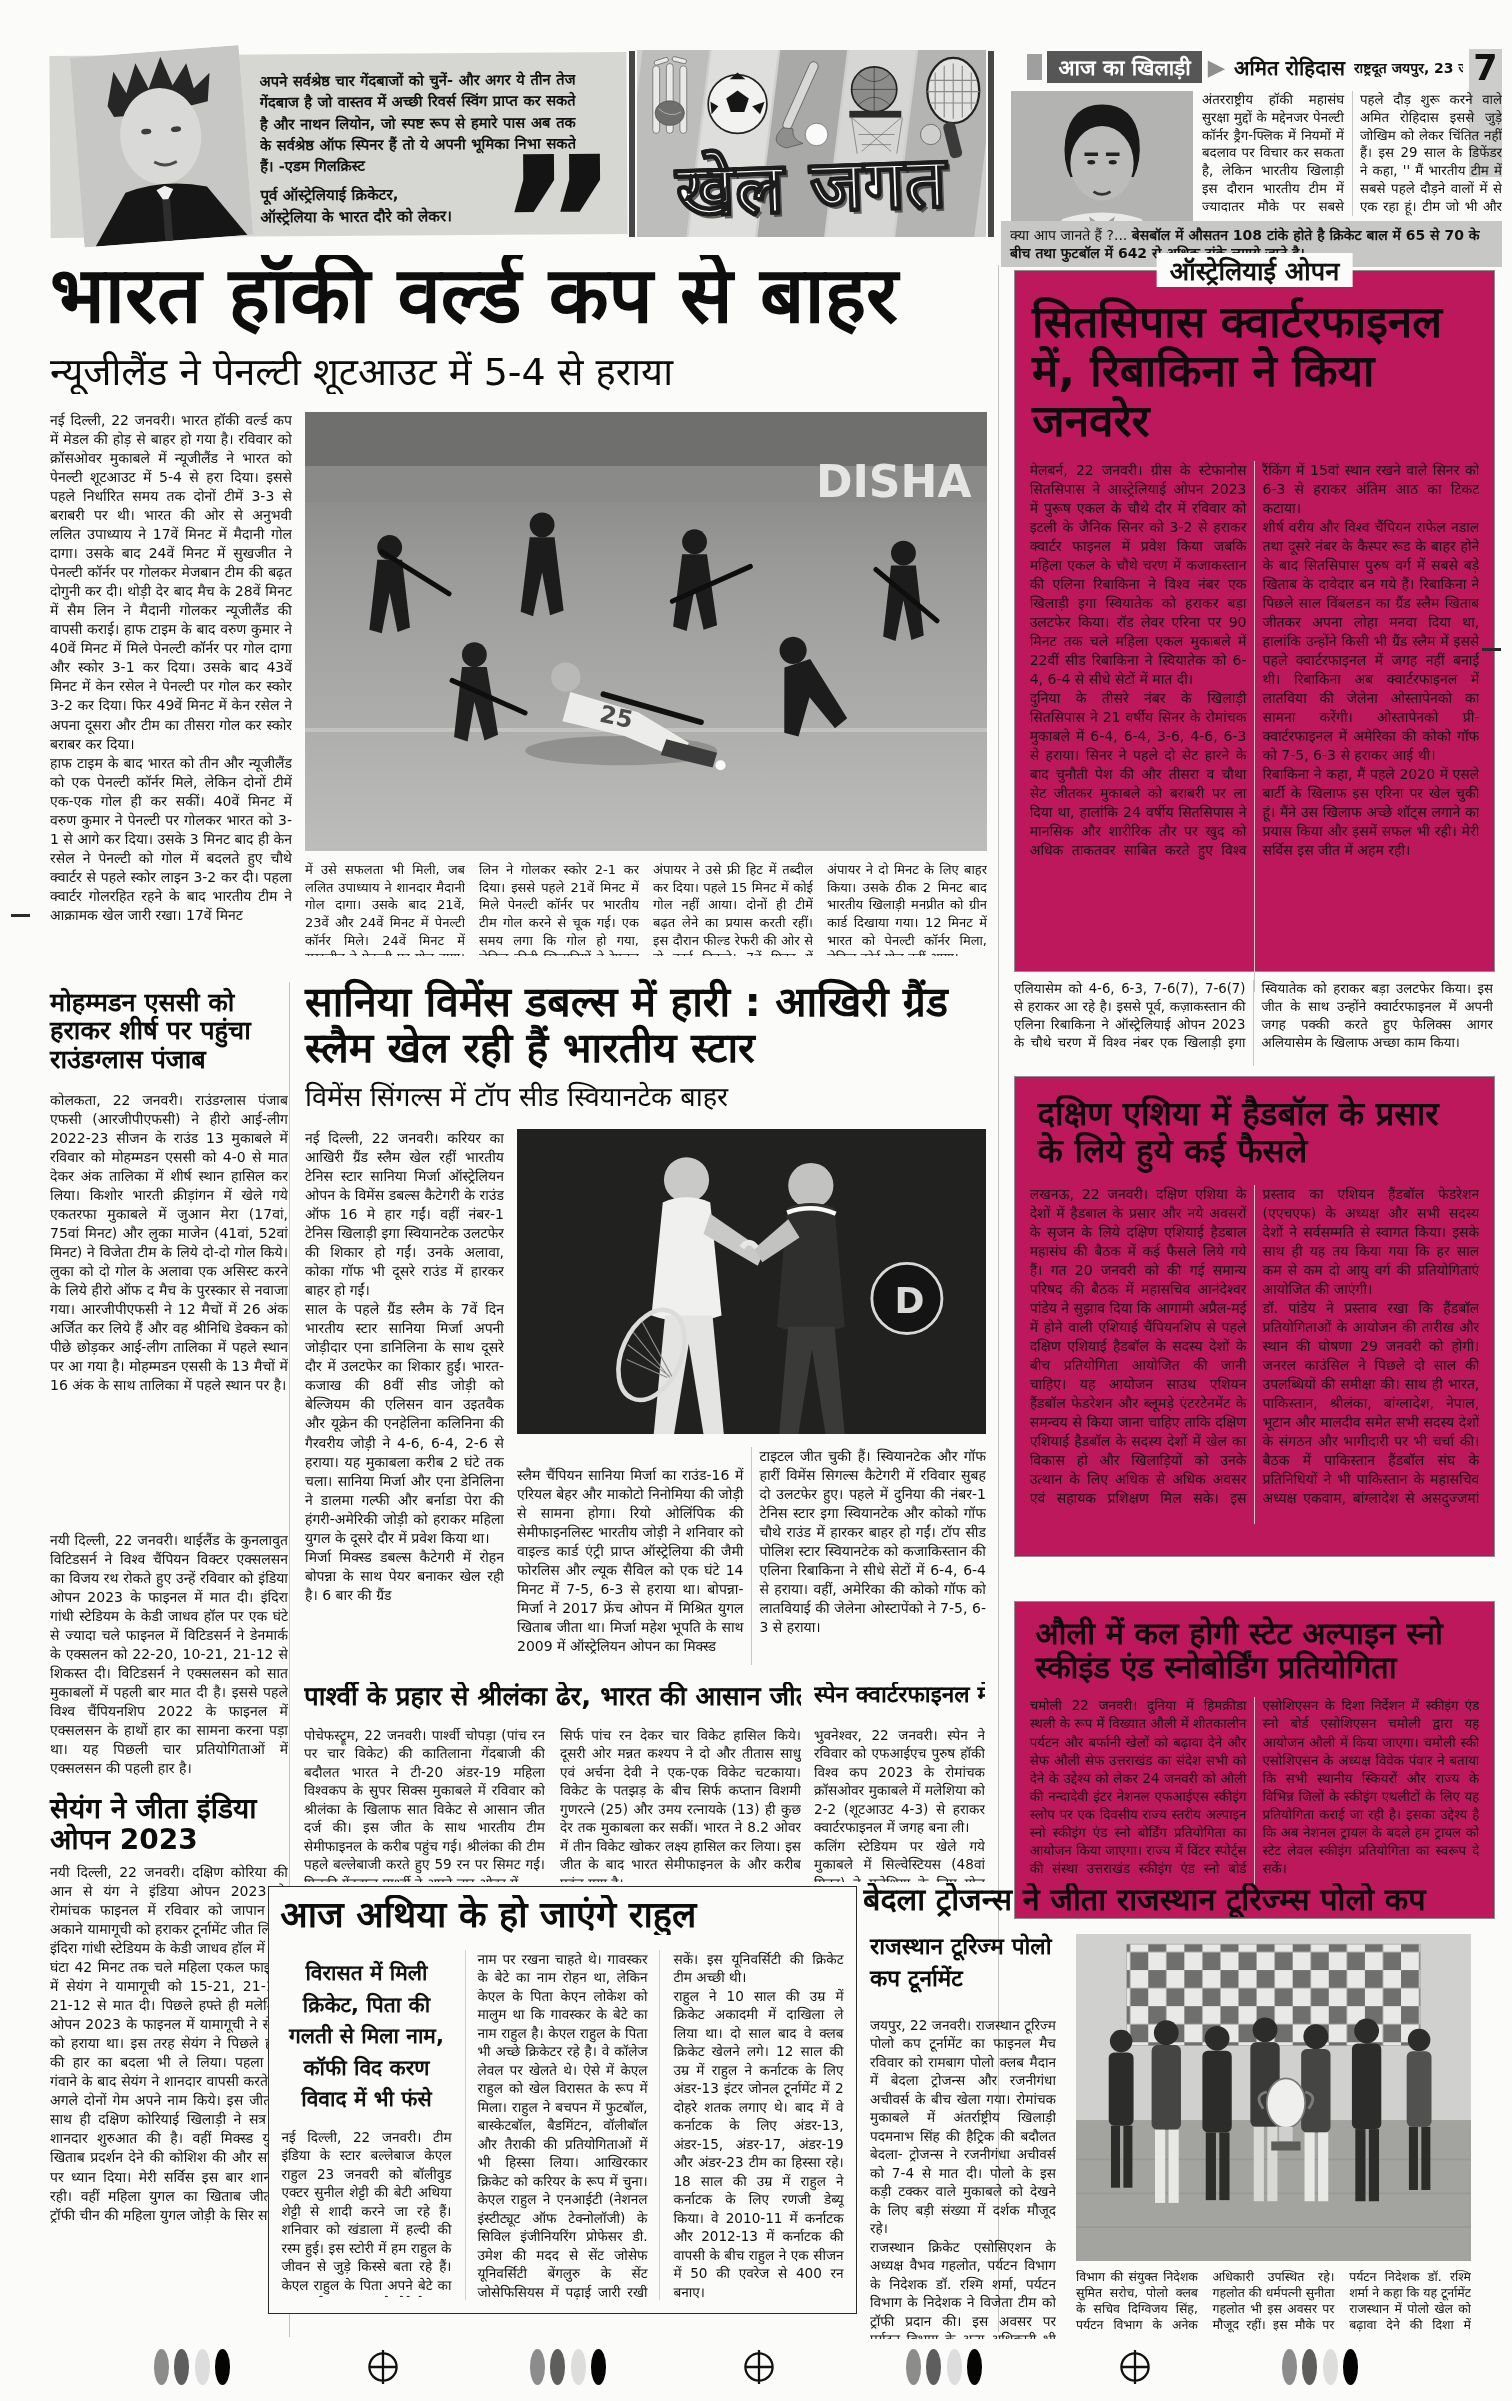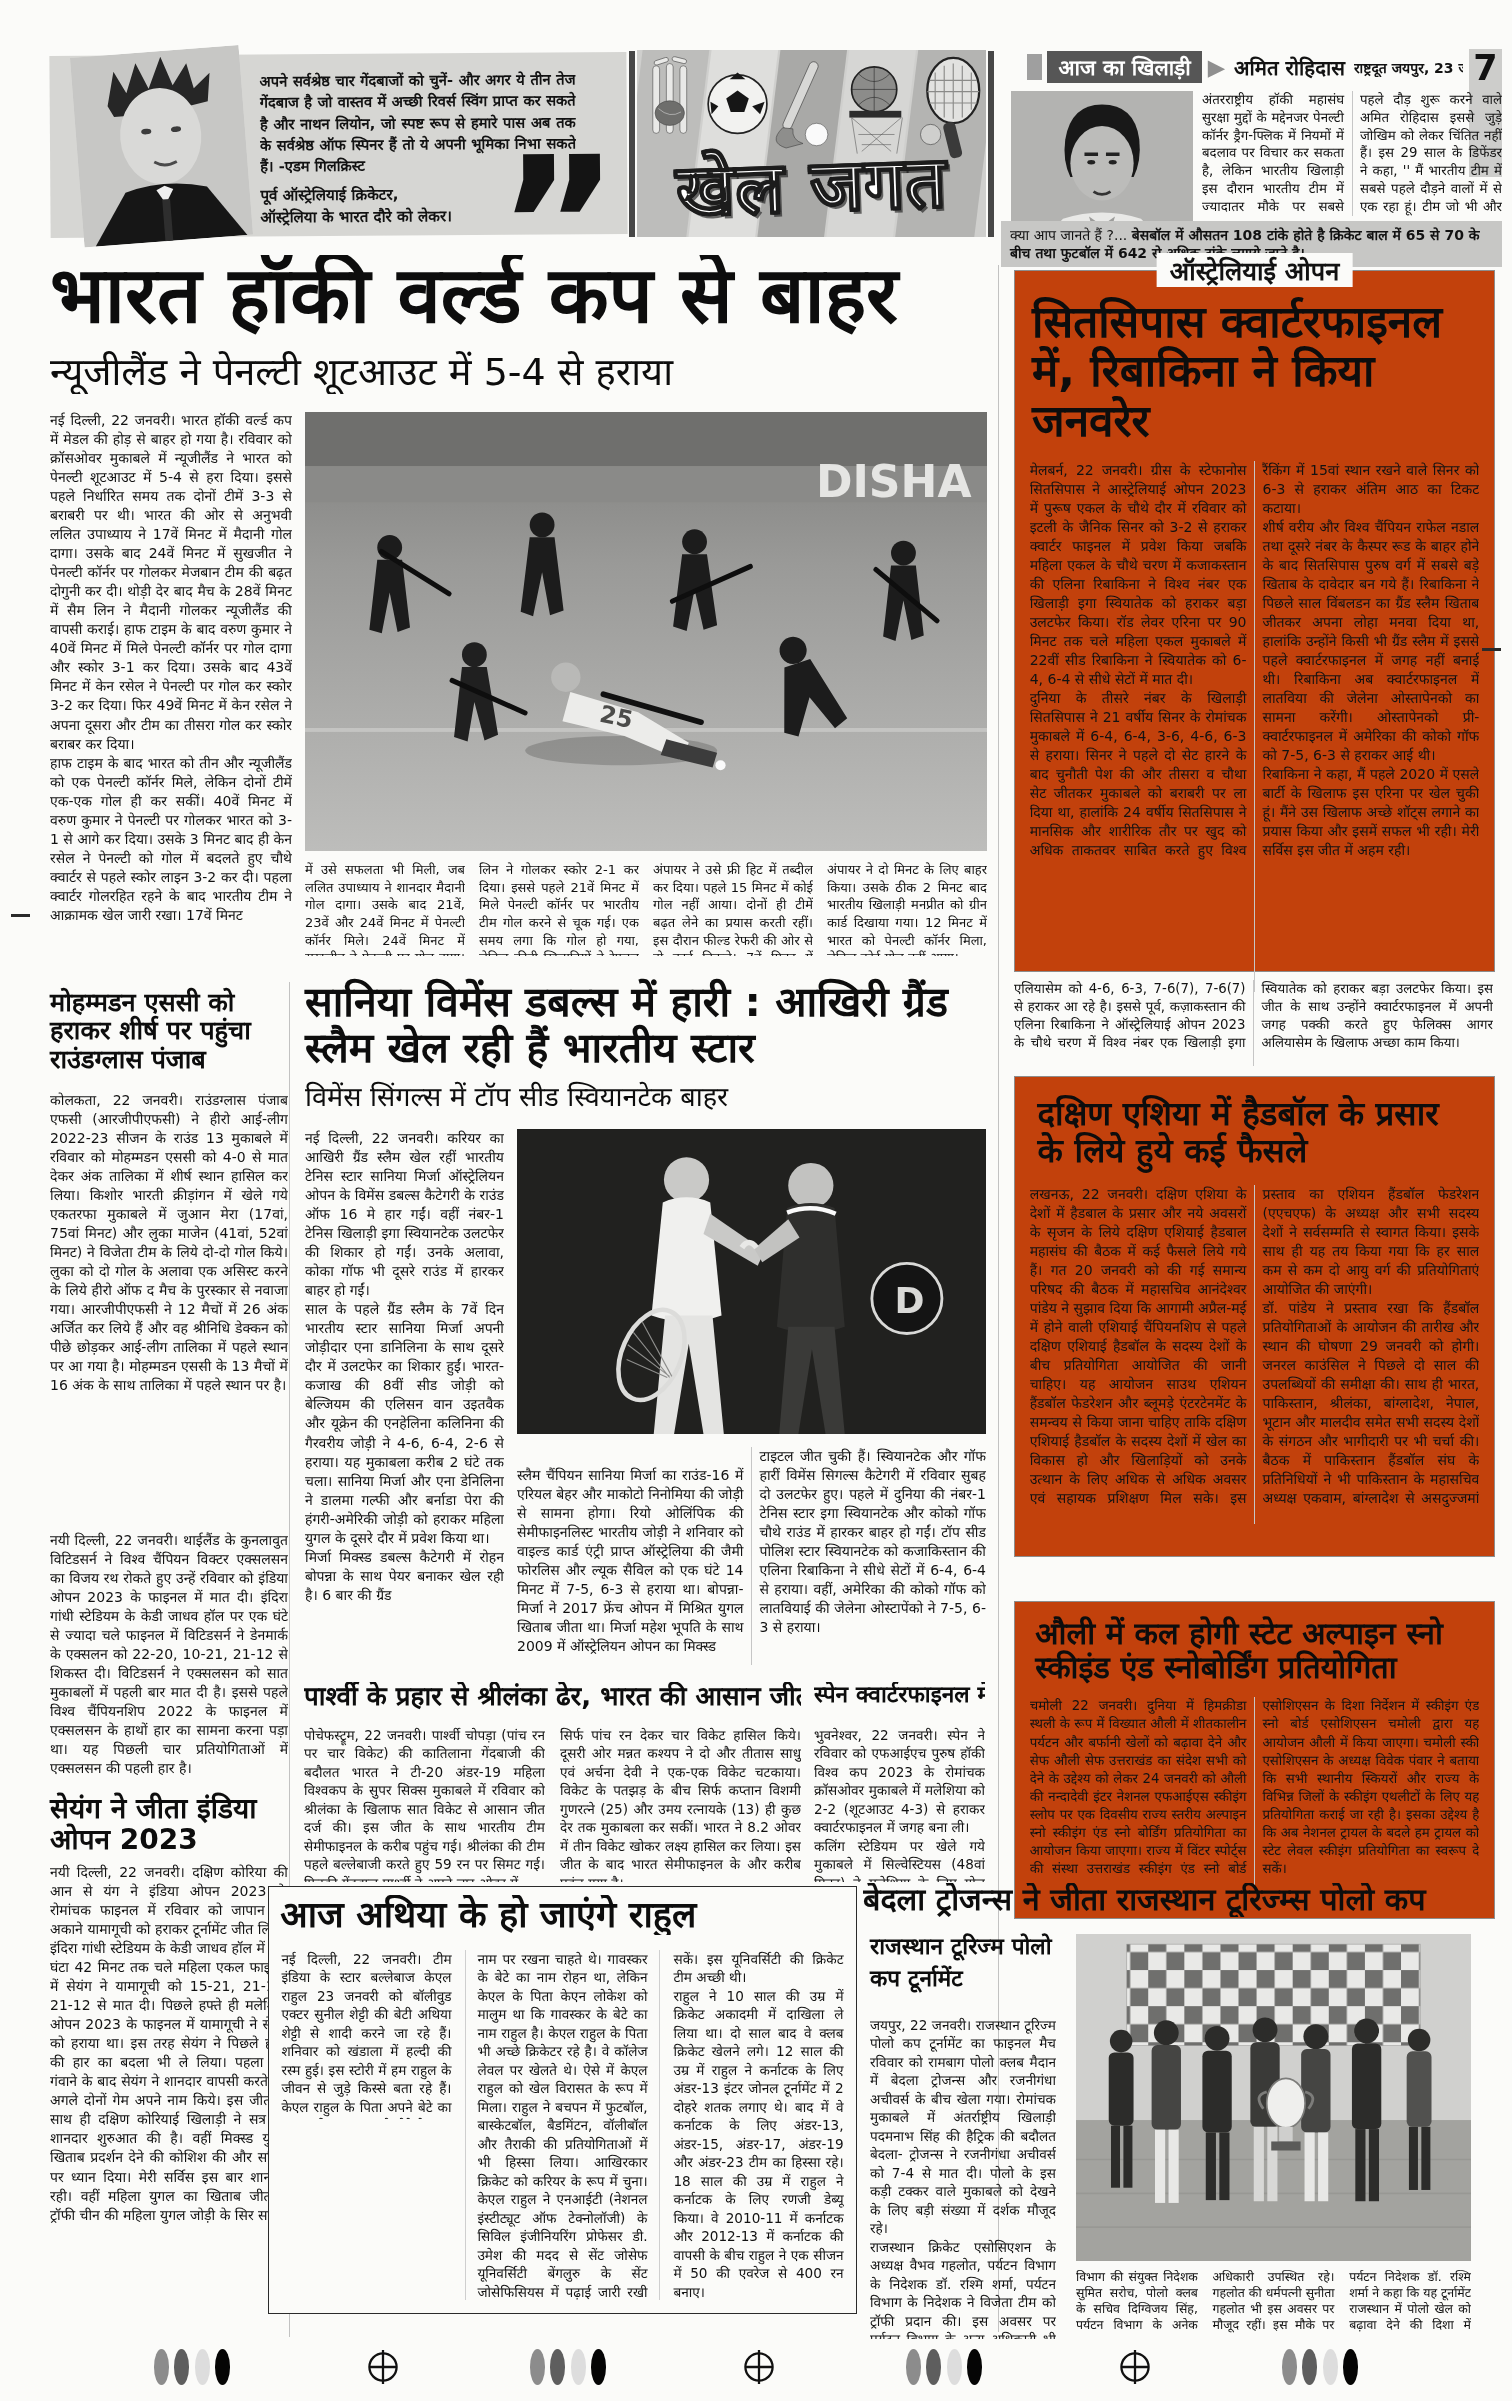--- a/index.html
+++ b/index.html
@@ -5,21 +5,21 @@
   html,body{margin:0;padding:0;background:#dddcd8;}
   .page{position:relative;width:1512px;height:2401px;background:#fbfbf9;
         font-family:"DejaVu Sans",sans-serif;color:#121212;overflow:hidden;}
   .abs{position:absolute;}
   .j{text-align:justify;white-space:pre-line;overflow:hidden;}
   .ctr{text-align:center;}
   .hl{font-weight:700;line-height:1.12;text-align:left;color:#0d0d0d;}
   .body-txt{line-height:1.36;overflow:hidden;}
   .cols2{column-count:2;column-gap:16px;column-rule:0.6px solid #c6c6c6;}
   .cols3{column-count:3;column-gap:14.7px;}
-  .box{border:1.7px solid #8d8d8d;background:#c2410c;}
+  .box{border:1.7px solid #8d8d8d;background:#be185d;}
   .kicker{position:absolute;top:-18px;left:50%;transform:translateX(-50%);
           background:#fbfbf9;padding:0 13.6px;font-weight:700;white-space:nowrap;}
   .vrule{position:absolute;width:1.1px;background:#c2c2c2;}
   .dash{position:absolute;width:19px;height:2.8px;background:#2a2a2a;}
   .mast-title{position:absolute;left:0;right:0;top:85px;text-align:center;
       font-size:71px;font-weight:700;color:#ffffff;letter-spacing:1.1px;
       -webkit-text-stroke:1.7px #1c1c1c;
       text-shadow:2.8px 3.4px 0 rgba(20,20,20,.6), -1.1px -1.1px 0 #222, 1.1px -1.1px 0 #222, -1.1px 1.1px 0 #222, 1.1px 1.1px 0 #222;
       transform:rotate(-2deg);}
   .plabel{display:flex;align-items:center;gap:5.6px;}
@@ -282,20 +282,21 @@
 
   <div class="abs box" style="left:1014px;top:1565px;width:479px;height:316px;margin-top:36px;">
     <div class="hl" style="margin:14.7px 20.3px 0;font-size:30.5px;">औली में कल होगी स्टेट अल्पाइन स्नो स्कीइंड एंड स्नोबोर्डिंग प्रतियोगिता</div>
     <div class="cols2 j body-txt" style="margin:12.4px 14.7px 0;height:192px;font-size:13.3px;">चमोली 22 जनवरी। दुनिया में हिमक्रीडा स्थली के रूप में विख्यात औली में शीतकालीन पर्यटन और बर्फानी खेलों को बढ़ावा देने और सेफ औली सेफ उत्तराखंड का संदेश सभी को देने के उद्देश्य को लेकर 24 जनवरी को औली की नन्दादेवी इंटर नेशनल एफआईएस स्कीइंग स्लोप पर एक दिवसीय राज्य स्तरीय अल्पाइन स्नो स्कीइंग एंड स्नो बोर्डिंग प्रतियोगिता का आयोजन किया जाएगा। राज्य में विंटर स्पोर्ट्स की संस्था उत्तराखंड स्कीइंग एंड स्नो बोर्ड एसोशिएसन के दिशा निर्देशन में स्कीइंग एंड स्नो बोर्ड एसोशिएसन चमोली द्वारा यह आयोजन औली में किया जाएगा। चमोली स्की एसोशिएसन के अध्यक्ष विवेक पंवार ने बताया कि सभी स्थानीय स्कियरों और राज्य के विभिन्न जिलों के स्कीइंग एथलीटों के लिए यह प्रतियोगिता कराई जा रही है। इसका उद्देश्य है कि अब नेशनल ट्रायल के बदले हम ट्रायल को स्टेट लेवल स्कीइंग प्रतियोगिता का स्वरूप दे सकें।</div>
   </div>
 
   <div class="abs" style="left:268px;top:1886px;width:587px;height:426px;border:1.7px solid #2b2b2b;background:#fbfbf9;">
     <div class="hl nw" style="margin:8px 11.3px 0;font-size:36px;">आज अथिया के हो जाएंगे राहुल</div>
     <div style="position:absolute;left:12.4px;top:63px;right:12.4px;bottom:9px;display:flex;gap:13.6px;">
       <div style="width:176px;overflow:hidden;">
+        <div class="ctr" style="font-size:21px;font-weight:700;line-height:1.5;margin:8px 3.4px 12.4px;">विरासत में मिली क्रिकेट, पिता की गलती से मिला नाम, कॉफी विद करण विवाद में भी फंसे</div>
         <div class="j body-txt" style="font-size:13.6px;height:169px;">नई दिल्ली, 22 जनवरी। टीम इंडिया के स्टार बल्लेबाज केएल राहुल 23 जनवरी को बॉलीवुड एक्टर सुनील शेट्टी की बेटी अथिया शेट्टी से शादी करने जा रहे हैं। शनिवार को खंडाला में हल्दी की रस्म हुई। इस स्टोरी में हम राहुल के जीवन से जुड़े किस्से बता रहे हैं। केएल राहुल के पिता अपने बेटे का नाम सुनील गावस्कर के बेटे के</div>
       </div>
       <div class="j body-txt" style="width:176px;height:350px;font-size:13.6px;border-left:0.6px solid #cfcfcf;border-right:0.6px solid #cfcfcf;padding:0 11.3px;">नाम पर रखना चाहते थे। गावस्कर के बेटे का नाम रोहन था, लेकिन केएल के पिता केएन लोकेश को मालुम था कि गावस्कर के बेटे का नाम राहुल है। केएल राहुल के पिता भी अच्छे क्रिकेटर रहे है। वे कॉलेज लेवल पर खेलते थे। ऐसे में केएल राहुल को खेल विरासत के रूप में मिला। राहुल ने बचपन में फुटबॉल, बास्केटबॉल, बैडमिंटन, वॉलीबॉल और तैराकी की प्रतियोगिताओं में भी हिस्सा लिया। आखिरकार क्रिकेट को करियर के रूप में चुना। केएल राहुल ने एनआईटी (नेशनल इंस्टीट्यूट ऑफ टेक्नोलॉजी) के सिविल इंजीनियरिंग प्रोफेसर डी. उमेश की मदद से सेंट जोसेफ यूनिवर्सिटी बेंगलुरु के सेंट जोसेफिसियस में पढ़ाई जारी रखी ताकि पढ़ाई और क्रिकेट साथ चल</div>
       <div class="j body-txt" style="width:176px;height:350px;font-size:13.6px;">सकें। इस यूनिवर्सिटी की क्रिकेट टीम अच्छी थी।
 राहुल ने 10 साल की उम्र में क्रिकेट अकादमी में दाखिला ले लिया था। दो साल बाद वे क्लब क्रिकेट खेलने लगे। 12 साल की उम्र में राहुल ने कर्नाटक के लिए अंडर-13 इंटर जोनल टूर्नामेंट में 2 दोहरे शतक लगाए थे। बाद में वे कर्नाटक के लिए अंडर-13, अंडर-15, अंडर-17, अंडर-19 और अंडर-23 टीम का हिस्सा रहे। 18 साल की उम्र में राहुल ने कर्नाटक के लिए रणजी डेब्यू किया। वे 2010-11 में कर्नाटक और 2012-13 में कर्नाटक की वापसी के बीच राहुल ने एक सीजन में 50 की एवरेज से 400 रन बनाए।</div>
     </div>
   </div>
 
   <div class="abs hl nw" style="left:863px;top:1883px;width:630px;font-size:30.5px;">बेदला ट्रोजन्स ने जीता राजस्थान टूरिज्म्स पोलो कप</div>
   <div class="abs hl" style="left:870px;top:1931px;width:186px;font-size:22.6px;line-height:1.4;">राजस्थान टूरिज्म पोलो कप टूर्नामेंट</div>

